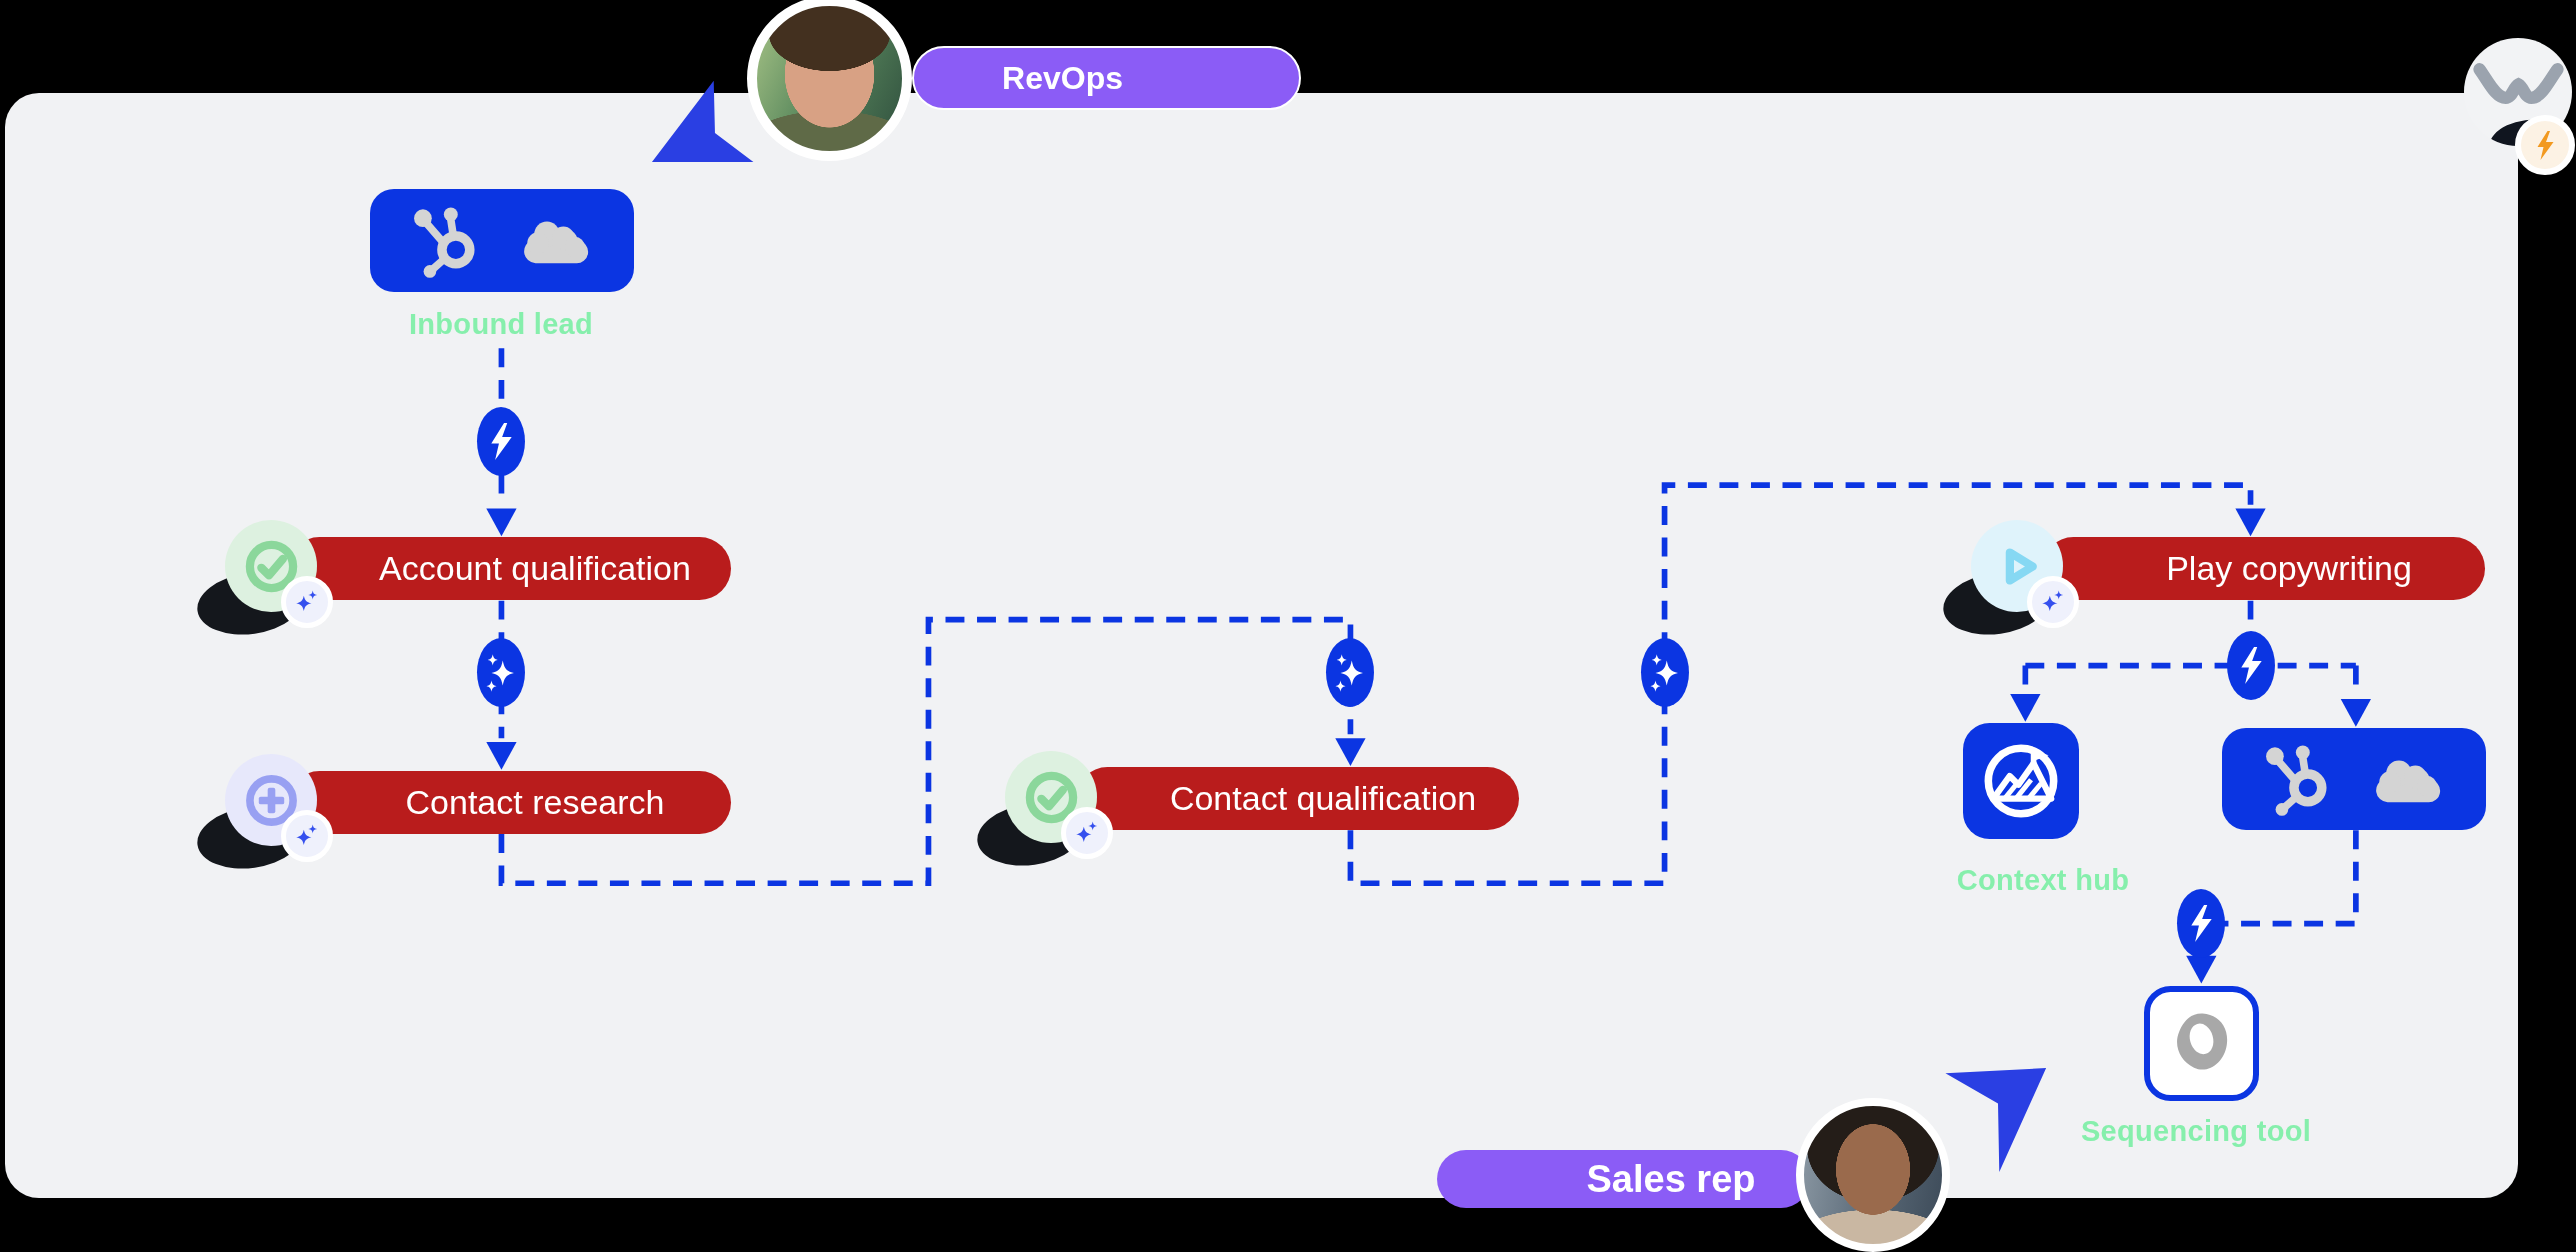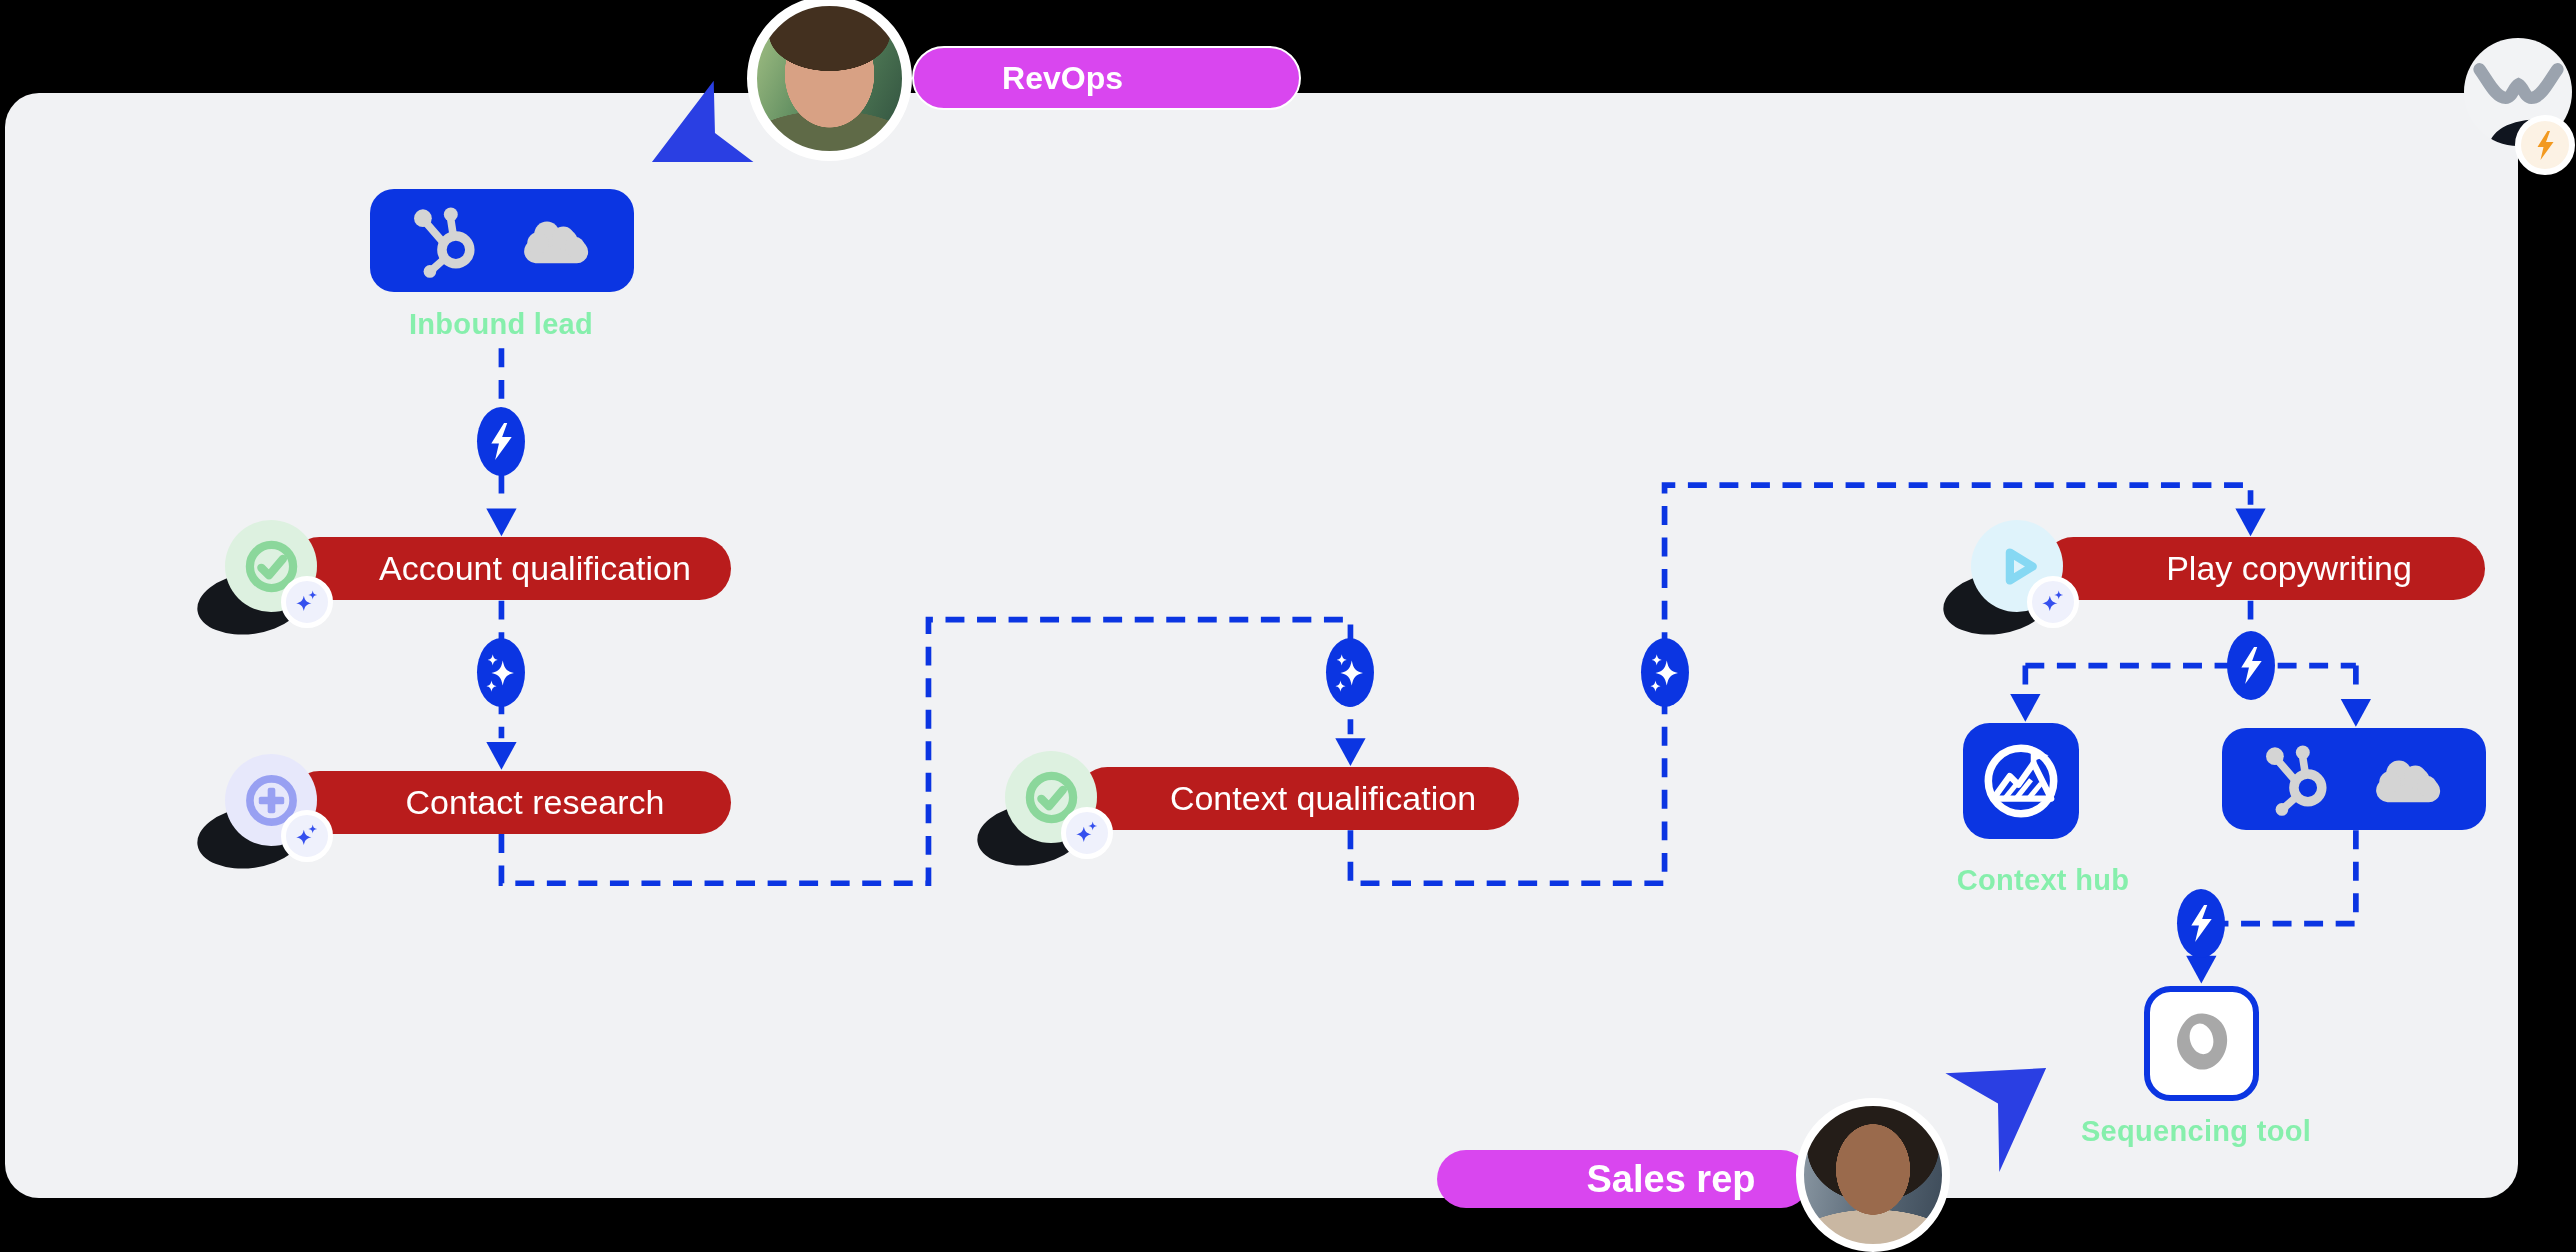--- a/index.html
+++ b/index.html
@@ -52,21 +52,21 @@
   #med-e{left:2227px;top:631px;}
   #med-f{left:2177px;top:889px;}
 
   
   #context-card{position:absolute;left:1963px;top:723px;width:116px;height:116px;
                 background:#0B35E2;border-radius:26.5px;display:flex;align-items:center;justify-content:center;}
   #seq-card{position:absolute;left:2144px;top:986px;width:103px;height:103px;background:#fff;
             border:6.3px solid #0B35E2;border-radius:26.5px;display:flex;align-items:center;justify-content:center;}
 
   
-  .cursor-pill{position:absolute;background:#d946ef;color:#fff;display:flex;align-items:center;
+  .cursor-pill{position:absolute;background:#8b5cf6;color:#fff;display:flex;align-items:center;
                font-weight:700;box-sizing:border-box;white-space:nowrap;}
   #revops-pill{left:912px;top:46px;width:389px;height:64px;border-radius:33px;
                border:2.5px solid #fff;font-size:32px;justify-content:center;padding-right:88px;z-index:4;}
   #sales-pill{left:1437px;top:1150px;width:373px;height:58px;border-radius:30px;
               font-size:38px;justify-content:center;padding-left:95px;z-index:4;}
   .avatar{position:absolute;border-radius:50%;z-index:5;box-sizing:border-box;overflow:hidden;}
   #revops-avatar{left:747px;top:-3.8px;width:165px;height:165px;border:10px solid #fff;
       background:
         radial-gradient(ellipse 42% 26% at 50% 19%, #43301f 0 99%, transparent 100%),
         radial-gradient(ellipse 31% 37% at 50% 47%, #D8A184 0 99%, transparent 100%),
@@ -138,21 +138,21 @@
   </div>
   <div class="card-label" style="left:501px;top:308px;">Inbound lead</div>
 
   <div class="step-pill" id="pill-aq">
     <span>Account qualification</span>
   </div>
   <div class="step-pill" id="pill-ar">
     <span>Contact research</span>
   </div>
   <div class="step-pill" id="pill-cq">
-    <span>Context qualification</span>
+    <span>Contact qualification</span>
   </div>
   <div class="step-pill" id="pill-pc">
     <span>Play copywriting</span>
   </div>
 
   <div class="badge green" id="badge-aq">
     <div class="leaf"></div>
     <div class="disc">
       <svg width="61" height="61" viewBox="0 0 96 96">
         <circle cx="48" cy="48" r="34" fill="none" stroke="#8BD79B" stroke-width="13"></circle>

